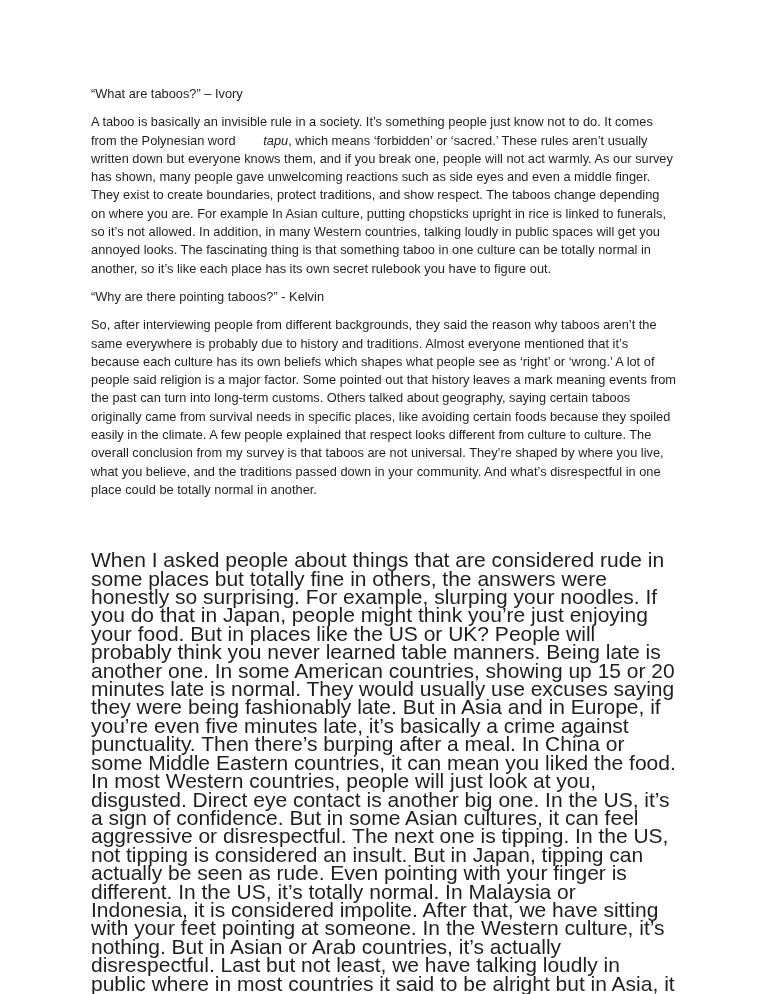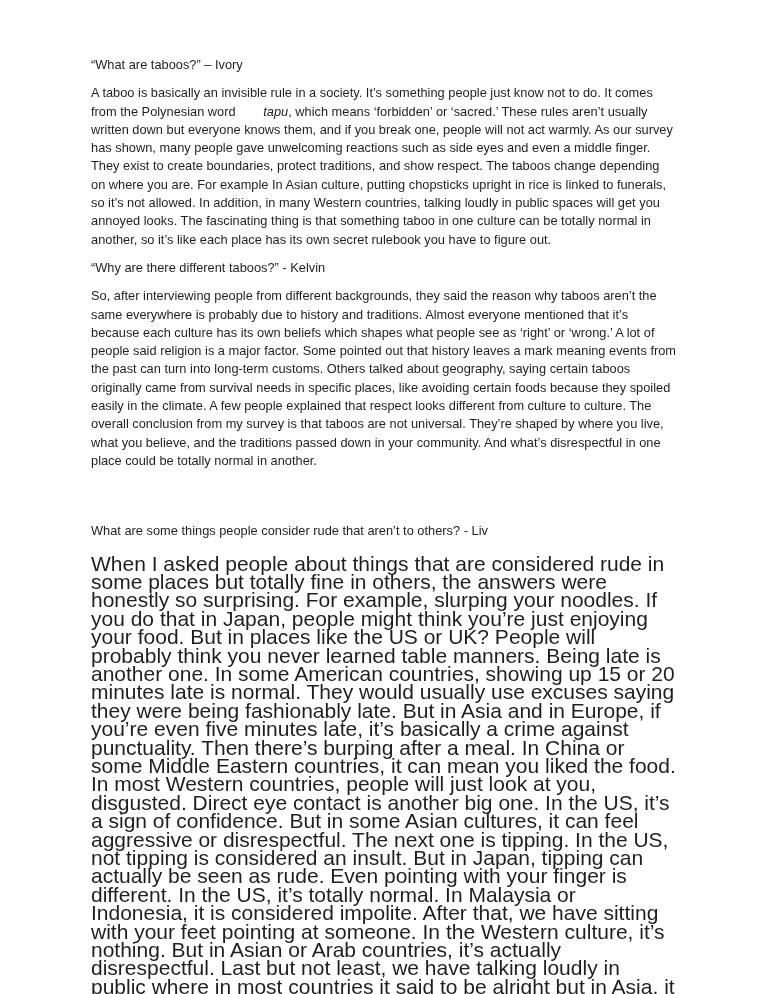--- a/index.html
+++ b/index.html
@@ -7,21 +7,21 @@
   body {
     width: 768px;
     height: 994px;
     overflow: hidden;
     color: #1f1f1f;
   }
   .page {
     width: 768px;
     height: 994px;
     background: #ffffff;
-    padding: 56px 91px 0 91px;
+    padding: 85px 91px 0 91px;
   }
   .sans {
     font-family: "Liberation Sans", sans-serif;
     font-size: 12.8px;
     line-height: 18.3px;
     letter-spacing: 0.01px;
   }
   .serif {
     font-family: Liberation Sans, sans-serif;
     font-size: 21px;
@@ -35,21 +35,20 @@
 </style>
 </head>
 <body>
 
 <div class="page">
 
   <p class="sans heading">“What are taboos?” – Ivory</p>
 
   <p class="sans body-para"><span>A taboo is basically an invisible rule in a society. It’s something people just know not to do. It comes from the Polynesian word </span><em class="italic-word">tapu</em><span>, which means ‘forbidden’ or ‘sacred.’ These rules aren’t usually written down but everyone knows them, and if you break one, people will not act warmly. As our survey has shown, many people gave unwelcoming reactions such as side eyes and even a middle finger. They exist to create boundaries, protect traditions, and show respect. The taboos change depending on where you are. For example In Asian culture, putting chopsticks upright in rice is linked to funerals, so it’s not allowed. In addition, in many Western countries, talking loudly in public spaces will get you annoyed looks. The fascinating thing is that something taboo in one culture can be totally normal in another, so it’s like each place has its own secret rulebook you have to figure out.</span></p>
 
-  <p class="sans heading">“Why are there different taboos?” - Kelvin</p>
+  <p class="sans heading">“Why are there pointing taboos?” - Kelvin</p>
 
   <p class="sans body-para para-2">So, after interviewing people from different backgrounds, they said the reason why taboos aren’t the same everywhere is probably due to history and traditions. Almost everyone mentioned that it’s because each culture has its own beliefs which shapes what people see as ‘right’ or ‘wrong.’ A lot of people said religion is a major factor. Some pointed out that history leaves a mark meaning events from the past can turn into long-term customs. Others talked about geography, saying certain taboos originally came from survival needs in specific places, like avoiding certain foods because they spoiled easily in the climate. A few people explained that respect looks different from culture to culture. The overall conclusion from my survey is that taboos are not universal. They’re shaped by where you live, what you believe, and the traditions passed down in your community. And what’s disrespectful in one place could be totally normal in another.</p>
 
-  <p class="sans heading heading-3">What are some things people consider rude that aren’t to others? - Liv</p>
 
   <p class="serif body-para">When I asked people about things that are considered rude in some places but totally fine in others, the answers were honestly so surprising. For example, slurping your noodles. If you do that in Japan, people might think you’re just enjoying your food. But in places like the US or UK? People will probably think you never learned table manners. Being late is another one. In some American countries, showing up 15 or 20 minutes late is normal. They would usually use excuses saying they were being fashionably late. But in Asia and in Europe, if you’re even five minutes late, it’s basically a crime against punctuality. Then there’s burping after a meal. In China or some Middle Eastern countries, it can mean you liked the food. In most Western countries, people will just look at you, disgusted. Direct eye contact is another big one. In the US, it’s a sign of confidence. But in some Asian cultures, it can feel aggressive or disrespectful. The next one is tipping. In the US, not tipping is considered an insult. But in Japan, tipping can actually be seen as rude. Even pointing with your finger is different. In the US, it’s totally normal. In Malaysia or Indonesia, it is considered impolite. After that, we have sitting with your feet pointing at someone. In the Western culture, it’s nothing. But in Asian or Arab countries, it’s actually disrespectful. Last but not least, we have talking loudly in public where in most countries it said to be alright but in Asia, it is a whole different story.</p>
 
 </div>
 
 </body></html>

